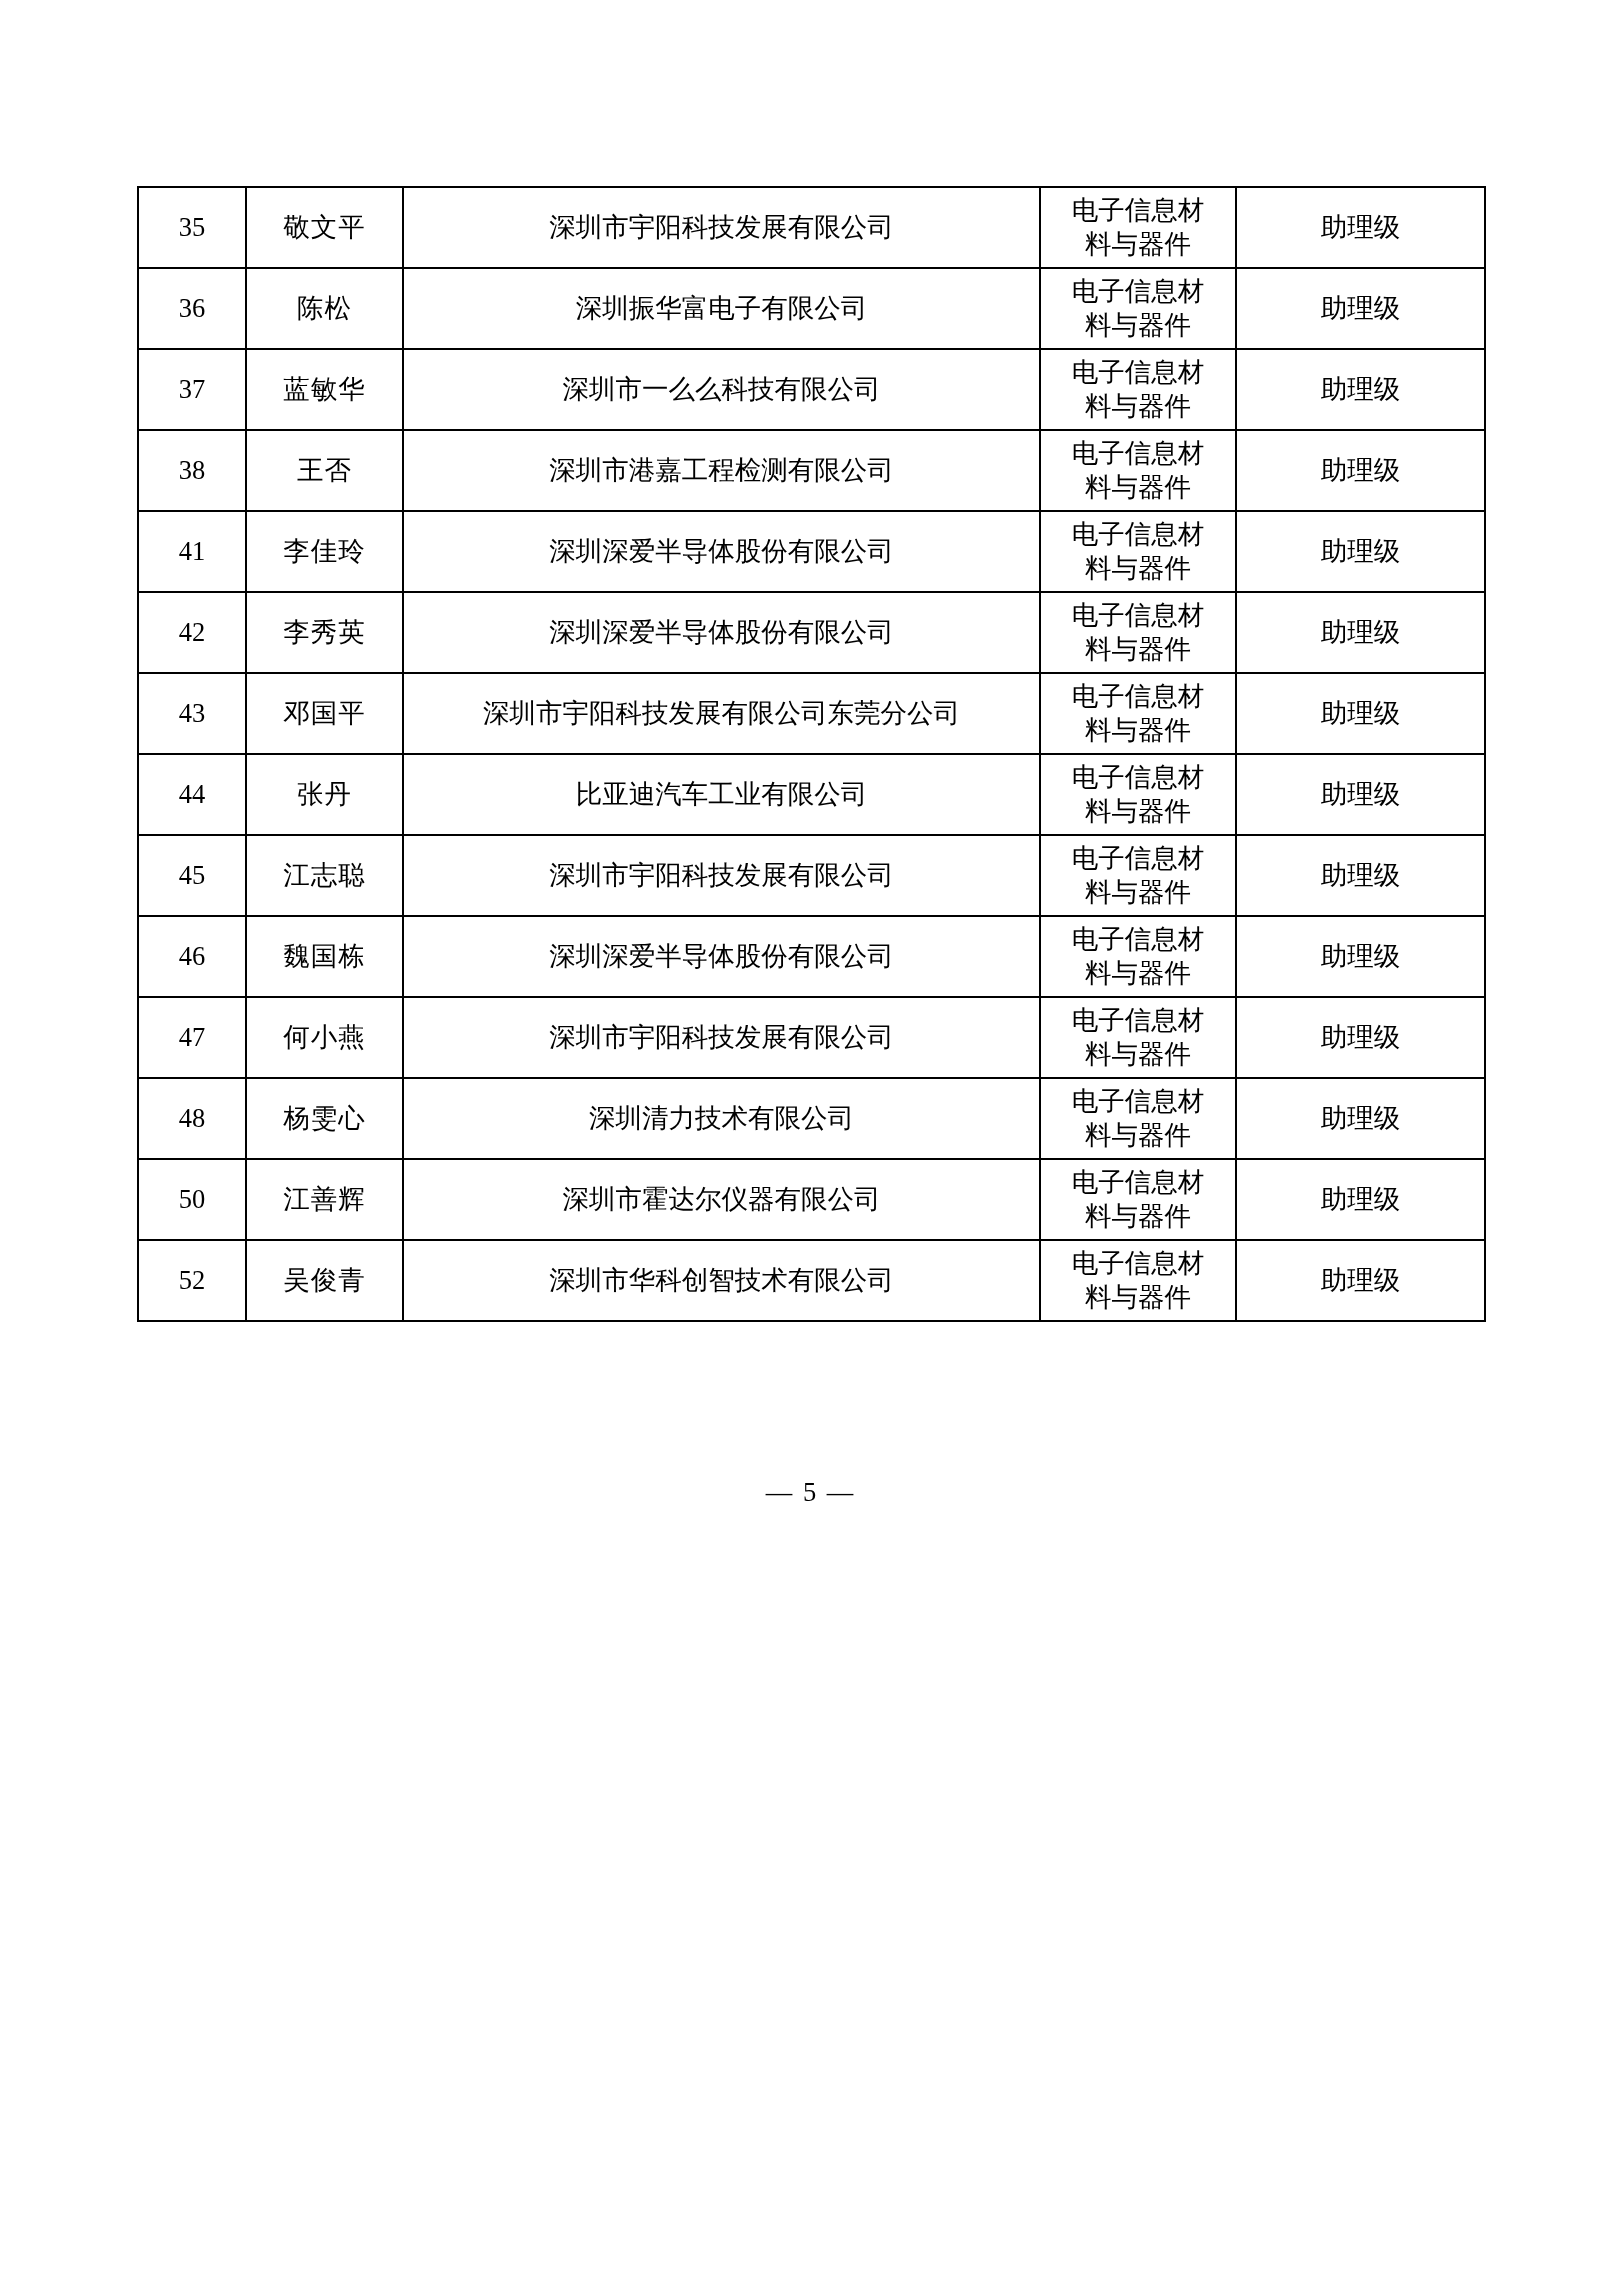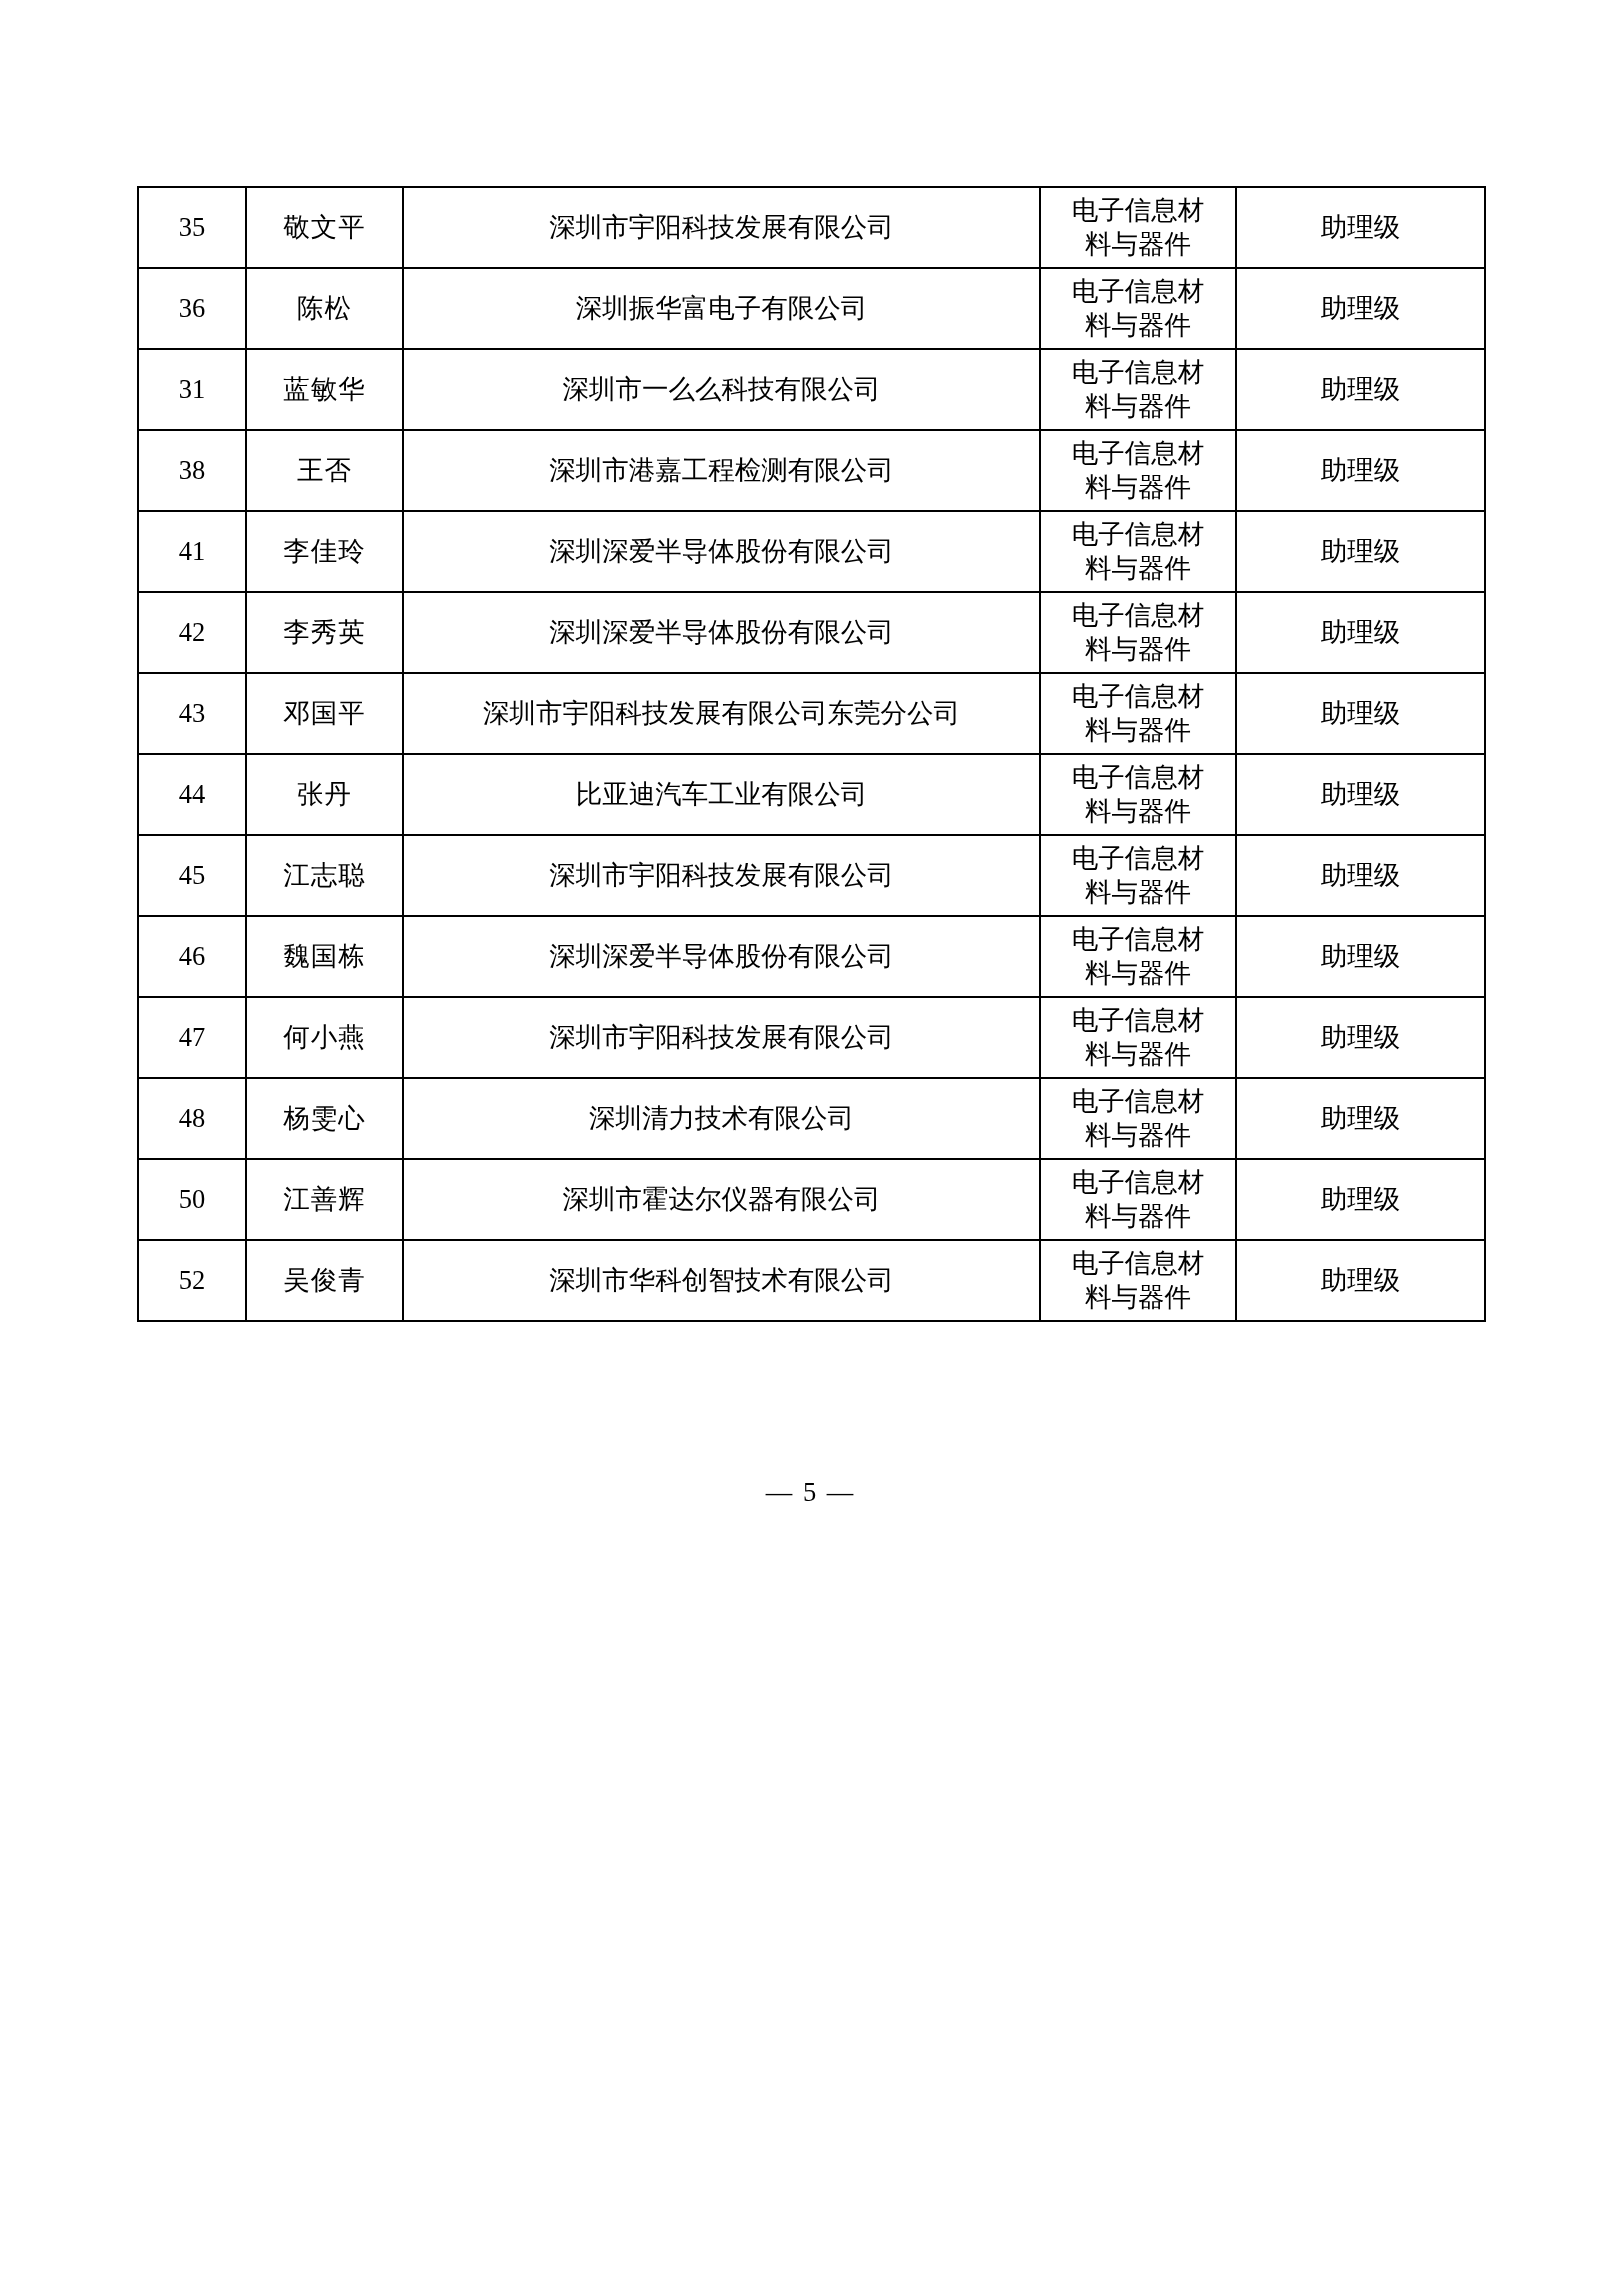--- a/index.html
+++ b/index.html
@@ -104,21 +104,21 @@
         <td class="name">陈松</td>
         <td class="org">深圳振华富电子有限公司</td>
         <td class="field">
           <span class="ln">电子信息材</span>
           <span class="ln">料与器件</span>
         </td>
         <td class="level">助理级</td>
       </tr>
 
       <tr>
-        <td class="index">31</td>
+        <td class="index">37</td>
         <td class="name">蓝敏华</td>
         <td class="org">深圳市一么么科技有限公司</td>
         <td class="field">
           <span class="ln">电子信息材</span>
           <span class="ln">料与器件</span>
         </td>
         <td class="level">助理级</td>
       </tr>
 
       <tr>

